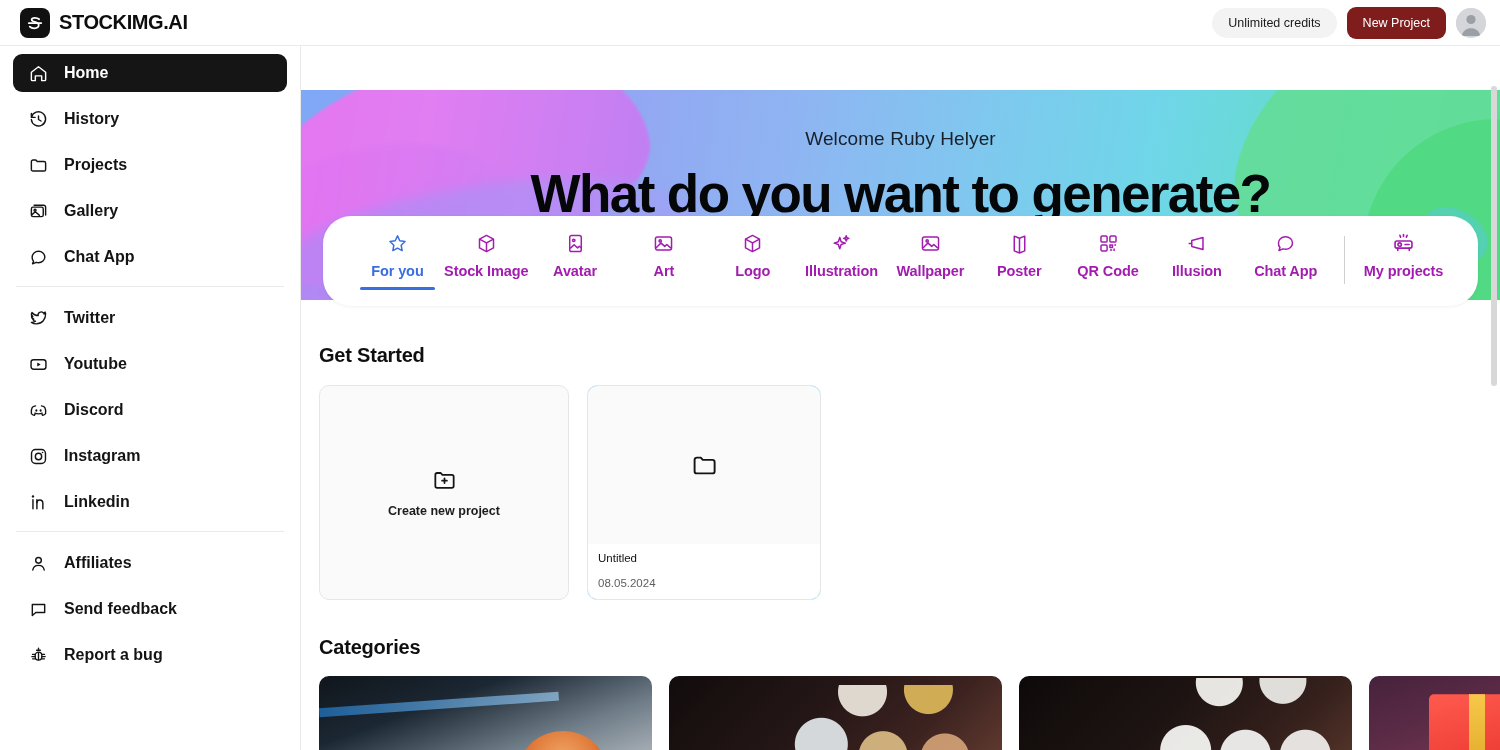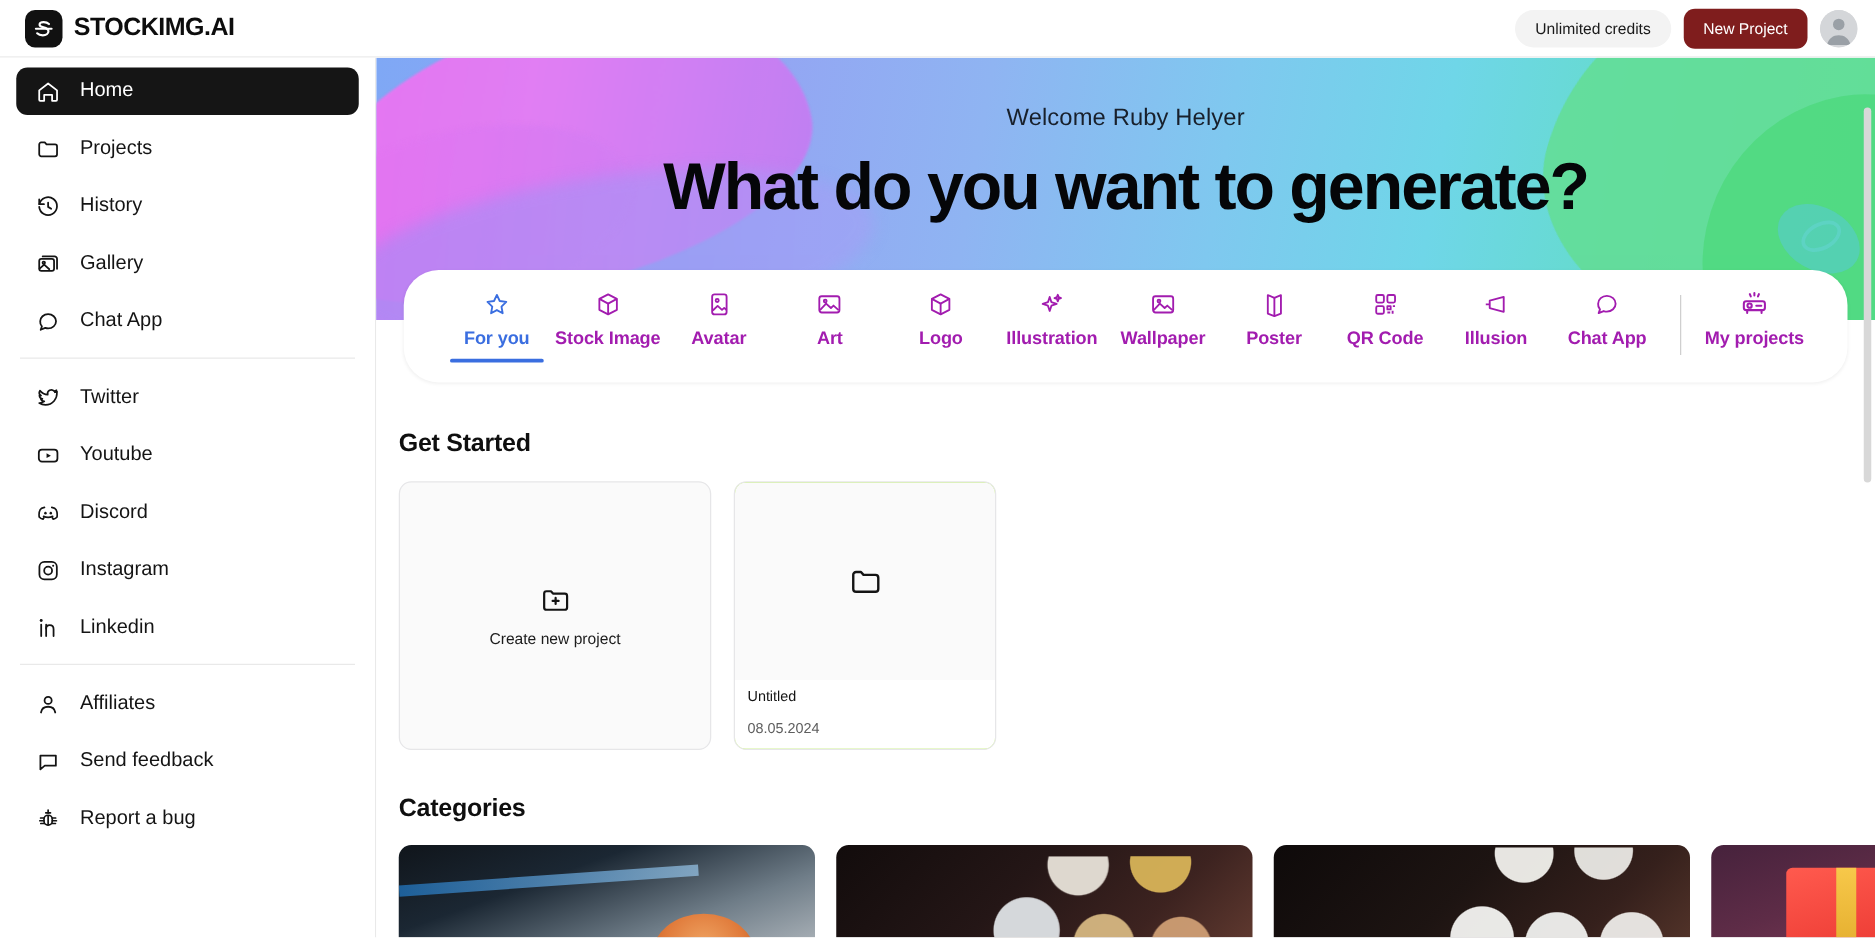--- a/index.html
+++ b/index.html
@@ -56,34 +56,36 @@
     background:#ffffff; border-right:1px solid #e9e9e9;
     padding:8px 13px 0 13px;
     overflow:hidden;
   }
   .nav-item {
     display:flex; align-items:center; gap:16px;
     height:38px; margin-bottom:8px;
     padding:0 16px; border-radius:9px;
     font-size:16px; color:#141414; cursor:pointer;
     white-space:nowrap;
+    font-weight:bold;
   }
   .nav-item .ico { width:19px; height:19px; display:flex; align-items:center; justify-content:center; flex:0 0 19px;}
   .nav-item.active { background:#151515; color:#ffffff; }
   .nav-sep { height:1px; background:#e9e9e9; margin:10px 3px 12px 3px; }
 
   
   .main { flex:1; position:relative; overflow:hidden; background:#fff; }
 
   
   .hero {
     position:relative; height:210px; width:100%;
     background:
       linear-gradient(100deg,#7fa8f5 0%, #8aa6f6 14%, #93a6f3 26%, #8fb4f2 40%, #7fc8ef 56%, #6fd6e8 70%, #63dcc9 84%, #5ee2a8 100%);
     overflow:hidden;
+    margin-top:44px;
   }
   .blob { position:absolute; pointer-events:none; }
   .blob-pink {
     left:-70px; top:-30px; width:420px; height:215px;
     background:linear-gradient(110deg,#f06ef0 0%, #e97bf2 45%, #c07df2 100%);
     border-radius:60% 40% 55% 45% / 70% 55% 45% 30%;
     transform:rotate(-11deg); filter:blur(1px); opacity:.92;
   }
   .blob-pink2 {
     left:-120px; top:65px; width:330px; height:150px;
@@ -164,24 +166,24 @@
     font-size:20px; font-weight:bold; color:#0f0f0f;
     margin:88px 0 18px 0; letter-spacing:-.2px;
   }
   .sec-title.cat { margin-top:36px; margin-bottom:17px; }
   .cards { display:flex; gap:18px; }
   .card-new {
     width:250px; height:215px; border:1px solid #e6e6e8; border-radius:10px;
     background:#fafafa; display:flex; flex-direction:column;
     align-items:center; justify-content:center; gap:11px; cursor:pointer;
   }
-  .card-new .lbl { font-size:12.5px; color:#1c1c1c; }
+  .card-new .lbl { font-size:12.5px; color:#1c1c1c;font-weight:bold; }
   .card-proj {
-    width:210px; height:215px; border:1px solid #e6e6e8; border-radius:10px;
-    background:#bef264; overflow:hidden; cursor:pointer;
+    width:234px; height:215px; border:1px solid #e6e6e8; border-radius:10px;
+    background:#7dd3fc; overflow:hidden; cursor:pointer;
     display:flex; flex-direction:column;
   }
   .card-proj .thumb {
     flex:1; background:#fafafa; display:flex; align-items:center; justify-content:center;
   }
   .card-proj .meta { padding:8px 10px 10px 10px; background:#fff; }
   .card-proj .meta .t { font-size:11.5px; color:#121212; margin-bottom:4px; }
   .card-proj .meta .d { font-size:11.5px; color:#5e5e5e;margin-top:13px; }
 
   .cat-row { display:flex; gap:17px; }
@@ -265,35 +267,35 @@
           <svg width="19" height="19" viewBox="0 0 24 24" fill="none" stroke="currentColor" stroke-width="1.8" stroke-linecap="round" stroke-linejoin="round">
             <path d="M3 10.5 12 3.5l9 7V20a1 1 0 0 1-1 1h-4v-6H8v6H4a1 1 0 0 1-1-1z"></path>
           </svg>
         </span>
         <span>Home</span>
       </div>
 
       <div class="nav-item">
         <span class="ico">
           <svg width="19" height="19" viewBox="0 0 24 24" fill="none" stroke="currentColor" stroke-width="1.8" stroke-linecap="round" stroke-linejoin="round">
-            <path d="M3 7a2 2 0 0 1 2-2h3.6l1.8 2H19a2 2 0 0 1 2 2v8a2 2 0 0 1-2 2H5a2 2 0 0 1-2-2z"></path>
-          </svg>
-        </span>
-        <span>Projects</span>
-      </div>
-
-      <div class="nav-item">
-        <span class="ico">
-          <svg width="19" height="19" viewBox="0 0 24 24" fill="none" stroke="currentColor" stroke-width="1.8" stroke-linecap="round" stroke-linejoin="round">
             <path d="M3.2 9.2A9 9 0 1 1 3 12"></path>
               <path d="M3 4.5V9.3h4.8"></path>
               <path d="M12 7.6V12l3.1 1.9"></path>
           </svg>
         </span>
         <span>History</span>
+      </div>
+
+      <div class="nav-item">
+        <span class="ico">
+          <svg width="19" height="19" viewBox="0 0 24 24" fill="none" stroke="currentColor" stroke-width="1.8" stroke-linecap="round" stroke-linejoin="round">
+            <path d="M3 7a2 2 0 0 1 2-2h3.6l1.8 2H19a2 2 0 0 1 2 2v8a2 2 0 0 1-2 2H5a2 2 0 0 1-2-2z"></path>
+          </svg>
+        </span>
+        <span>Projects</span>
       </div>
 
       <div class="nav-item">
         <span class="ico">
           <svg width="19" height="19" viewBox="0 0 24 24" fill="none" stroke="currentColor" stroke-width="1.8" stroke-linecap="round" stroke-linejoin="round">
             <rect x="3" y="6.5" width="15" height="12" rx="2.2"></rect>
             <path d="M6.5 4h12a2.5 2.5 0 0 1 2.5 2.5v10"></path>
             <circle cx="7.6" cy="10.4" r="1.25"></circle>
             <path d="M3.4 16.3 8 12.3l5.2 4.6"></path>
           </svg>

